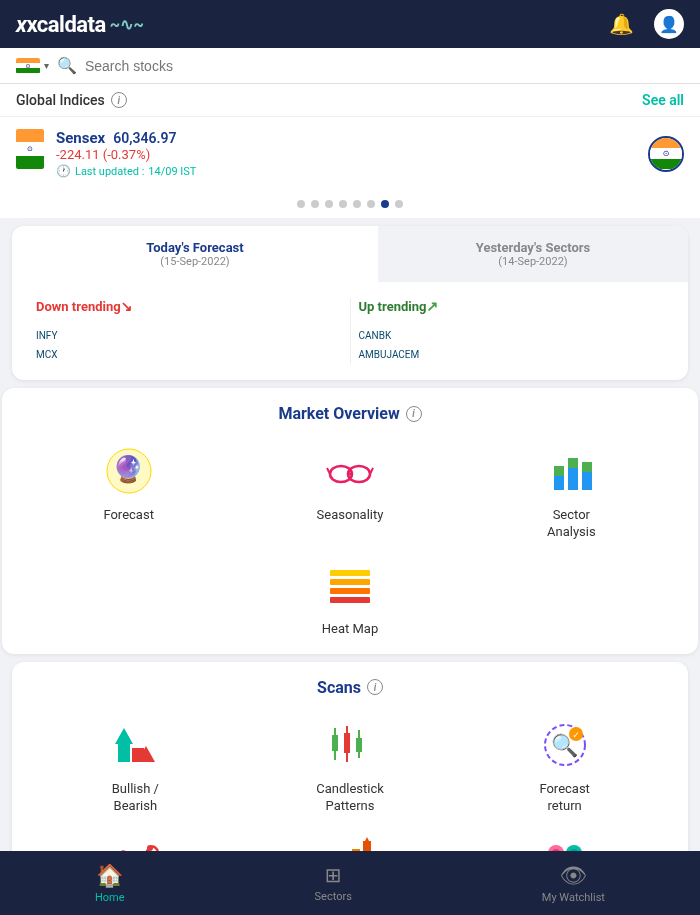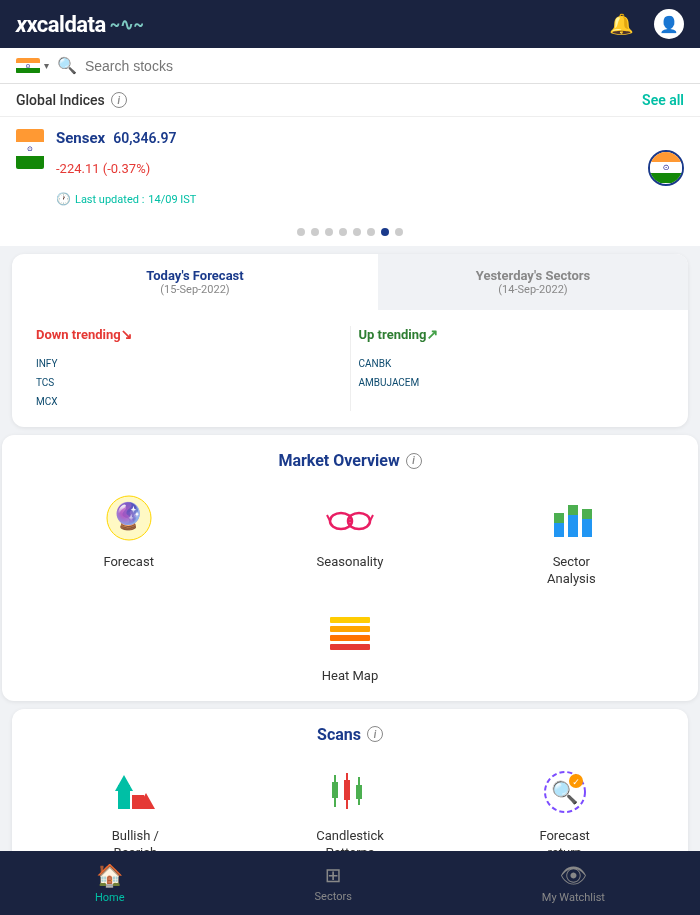--- a/index.html
+++ b/index.html
@@ -128,21 +128,21 @@
     }
     .flag-tall {
       width: 28px;
       height: 40px;
       display: flex;
       flex-direction: column;
       overflow: hidden;
       border-radius: 2px;
       flex-shrink: 0;
     }
-    .sensex-info { display: flex; flex-direction: column; gap: 14px; }
+    .sensex-info { display: flex; flex-direction: column; gap: 0; }
     .sensex-name { font-size: 15px; font-weight: 700; color: #1a3a8b; }
     .sensex-value { font-size: 14px; font-weight: 600; color: #1a3a8b; }
     .sensex-change { font-size: 13px; color: #e53935; }
     .sensex-time { display: flex; align-items: center; gap: 4px; font-size: 11px; color: #00bfa5; margin-top: 2px; }
     .clock-icon { font-size: 12px; }
     .flag-right {
       width: 36px;
       height: 36px;
       border-radius: 50%;
       overflow: hidden;
@@ -456,21 +456,20 @@
       </div>
     </div>
 
     <div class="forecast-content">
       <div class="forecast-col">
         <div class="trend-label trend-down">
           <span>Down trending</span>
           <span class="trend-arrow-down">↘</span>
         </div>
         <div class="stock-item">INFY</div>
-        <div class="stock-item">TCS</div>
         <div class="stock-item">MCX</div>
       </div>
       <div class="forecast-col">
         <div class="trend-label trend-up">
           <span>Up trending</span>
           <span class="trend-arrow-up">↗</span>
         </div>
         <div class="stock-item">CANBK</div>
         <div class="stock-item">AMBUJACEM</div>
       </div>

